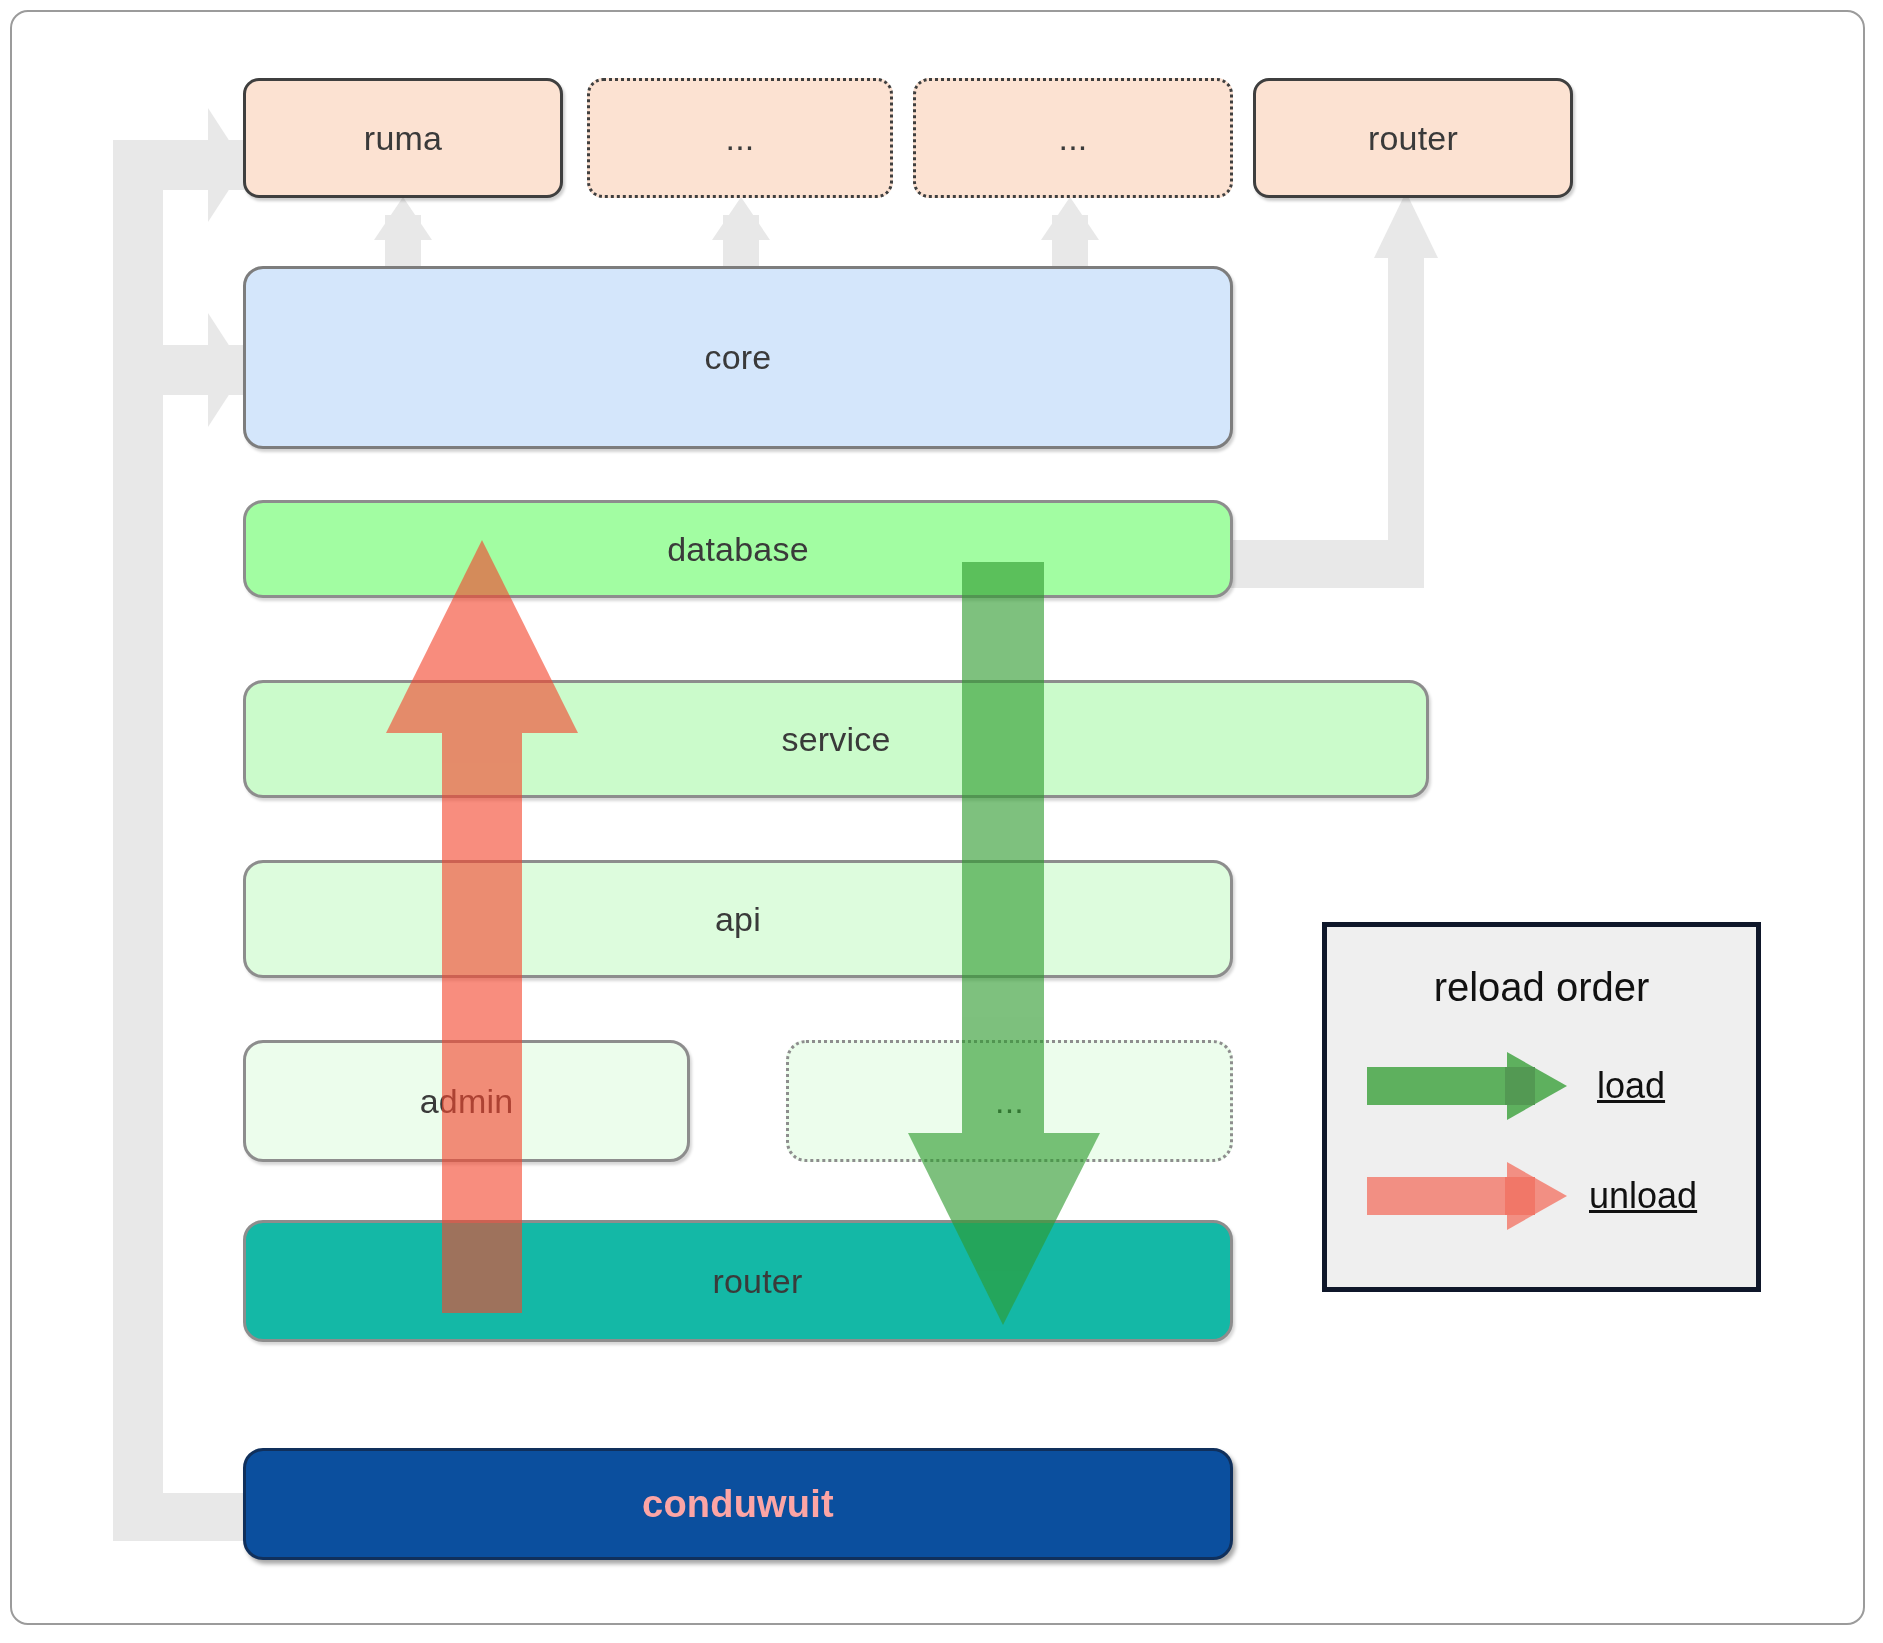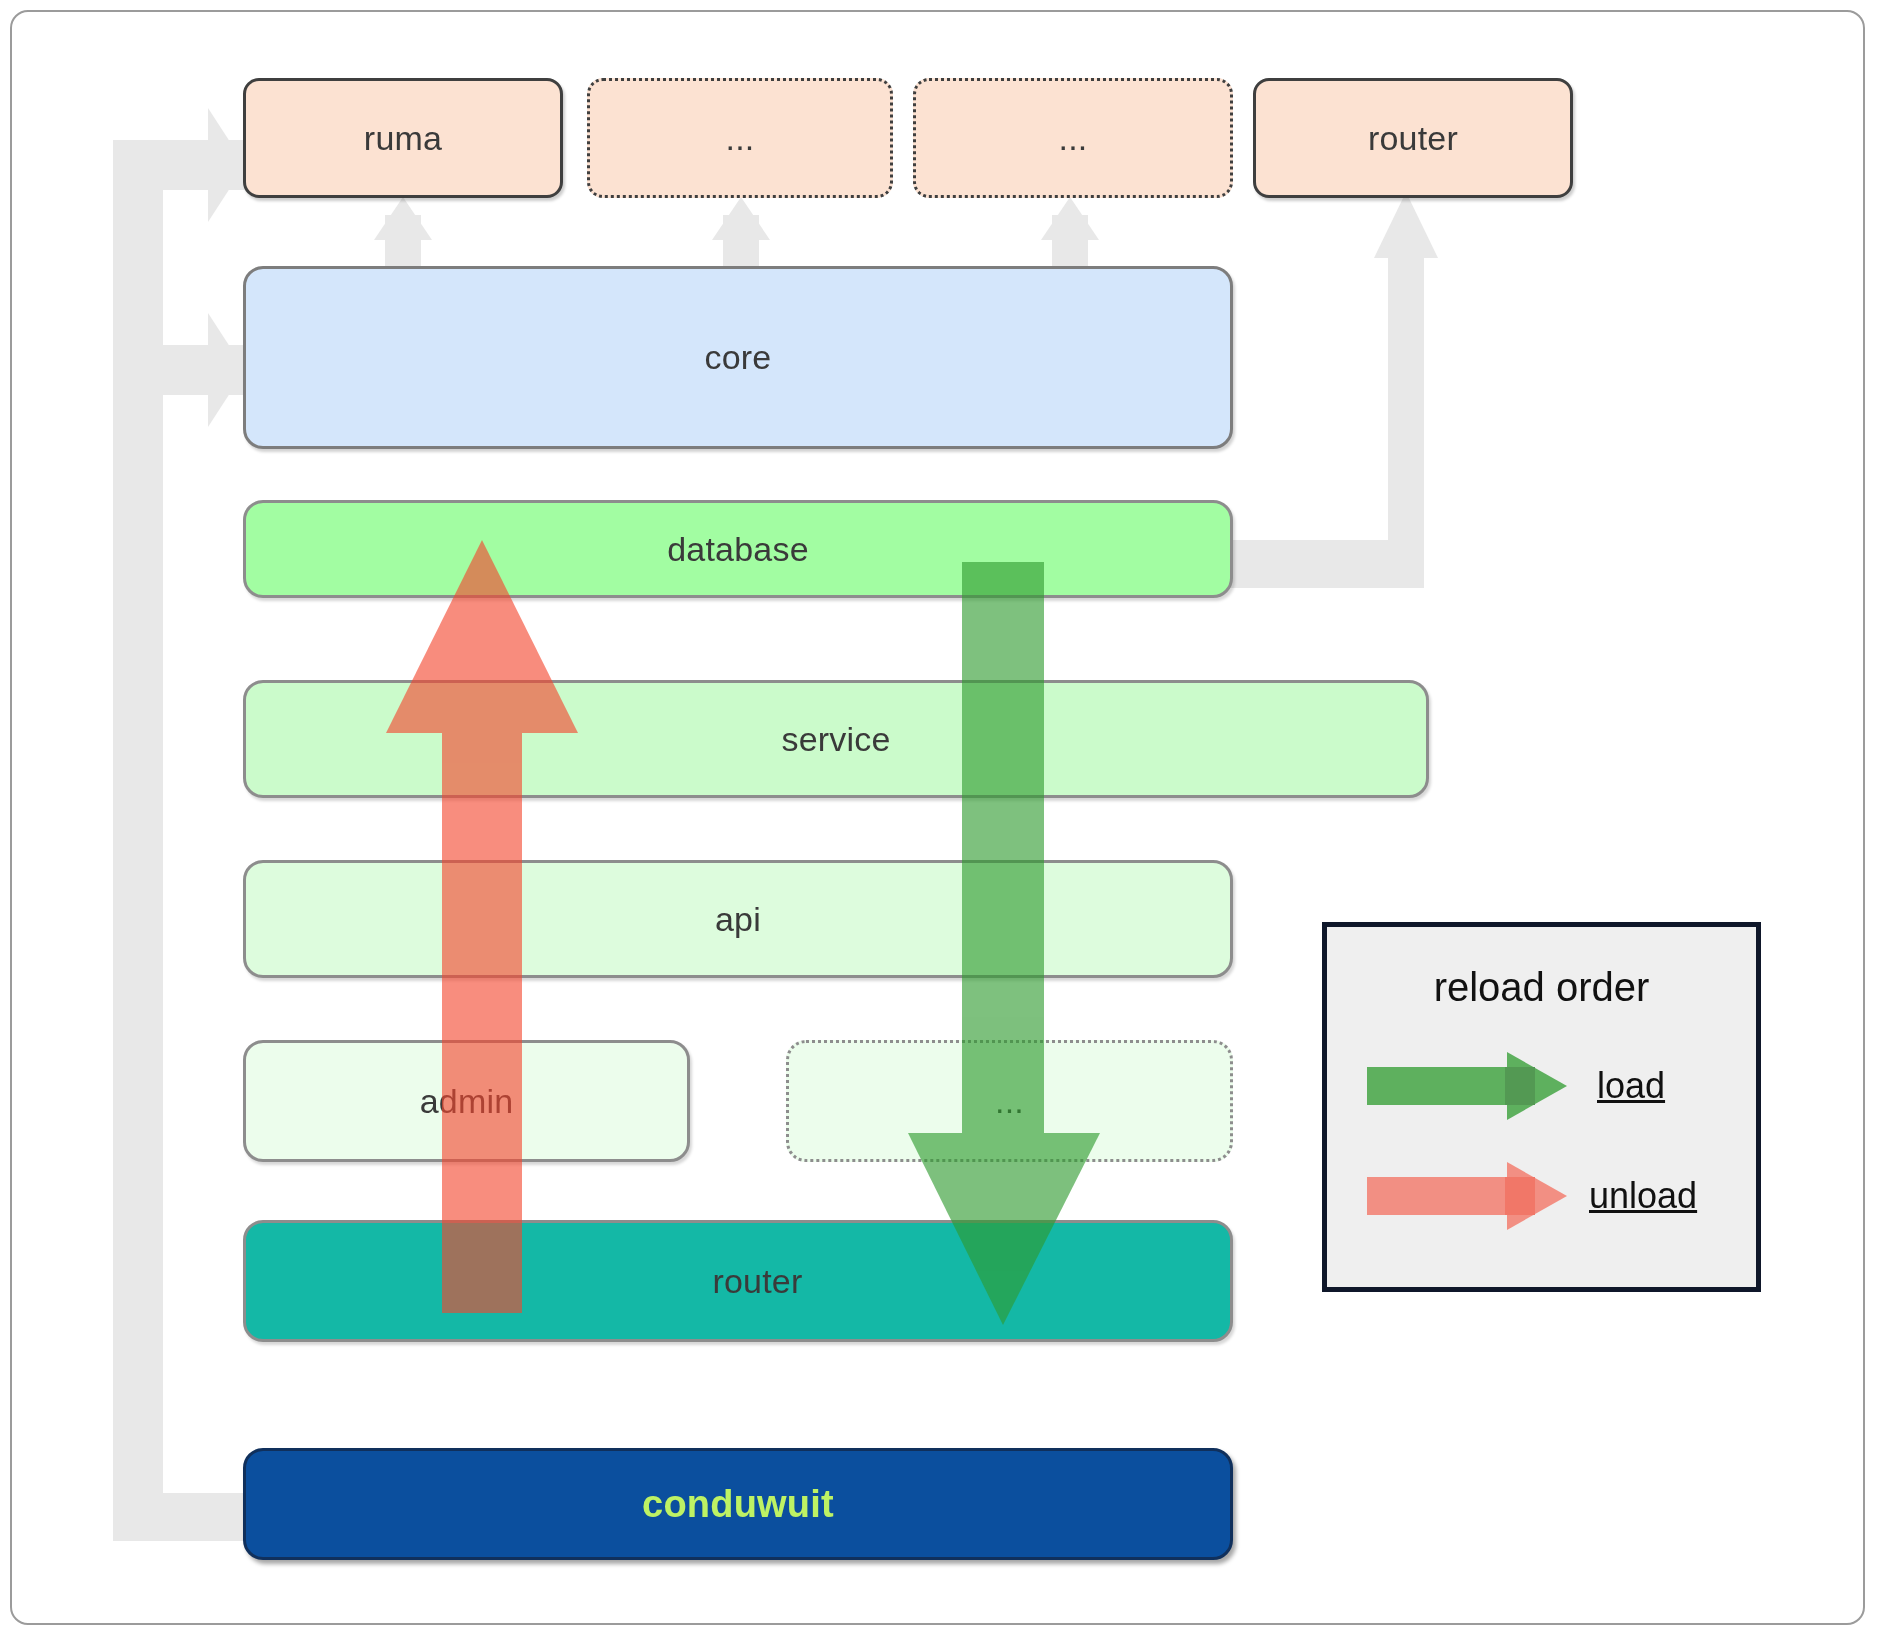--- a/index.html
+++ b/index.html
@@ -46,21 +46,21 @@
     box-shadow:2px 3px 3px rgba(0,0,0,0.18);
   }
   .db-box{background:#a2fda2;border:3px solid #8d8d8d;box-shadow:2px 3px 3px rgba(0,0,0,0.16);}
   .svc-box{background:#cbfbcb;border:3px solid #8d8d8d;box-shadow:2px 3px 3px rgba(0,0,0,0.16);}
   .api-box{background:#ddfcdd;border:3px solid #8d8d8d;box-shadow:2px 3px 3px rgba(0,0,0,0.16);}
   .admin-box{background:#ecfdec;border:3px solid #8d8d8d;box-shadow:2px 3px 3px rgba(0,0,0,0.16);}
   .dots-box{background:#ecfdec;border:3px dotted #8d8d8d;}
   .router-box{background:#14b8a6;border:3px solid #8d8d8d;box-shadow:2px 3px 3px rgba(0,0,0,0.16);padding-left:39px;}
   .root-box{
     background:#0b4f9e;border:3px solid #10305c;
-    color:#bef264;font-weight:bold;
+    color:#fca5a5;font-weight:bold;
     box-shadow:3px 4px 4px rgba(0,0,0,0.35);
     align-items:center;
   }
 
   
   .legend{
     position:absolute;
     left:1322px;top:922px;width:439px;height:370px;
     background:#efefef;border:5px solid #0f172a;
     box-sizing:border-box;z-index:8;

